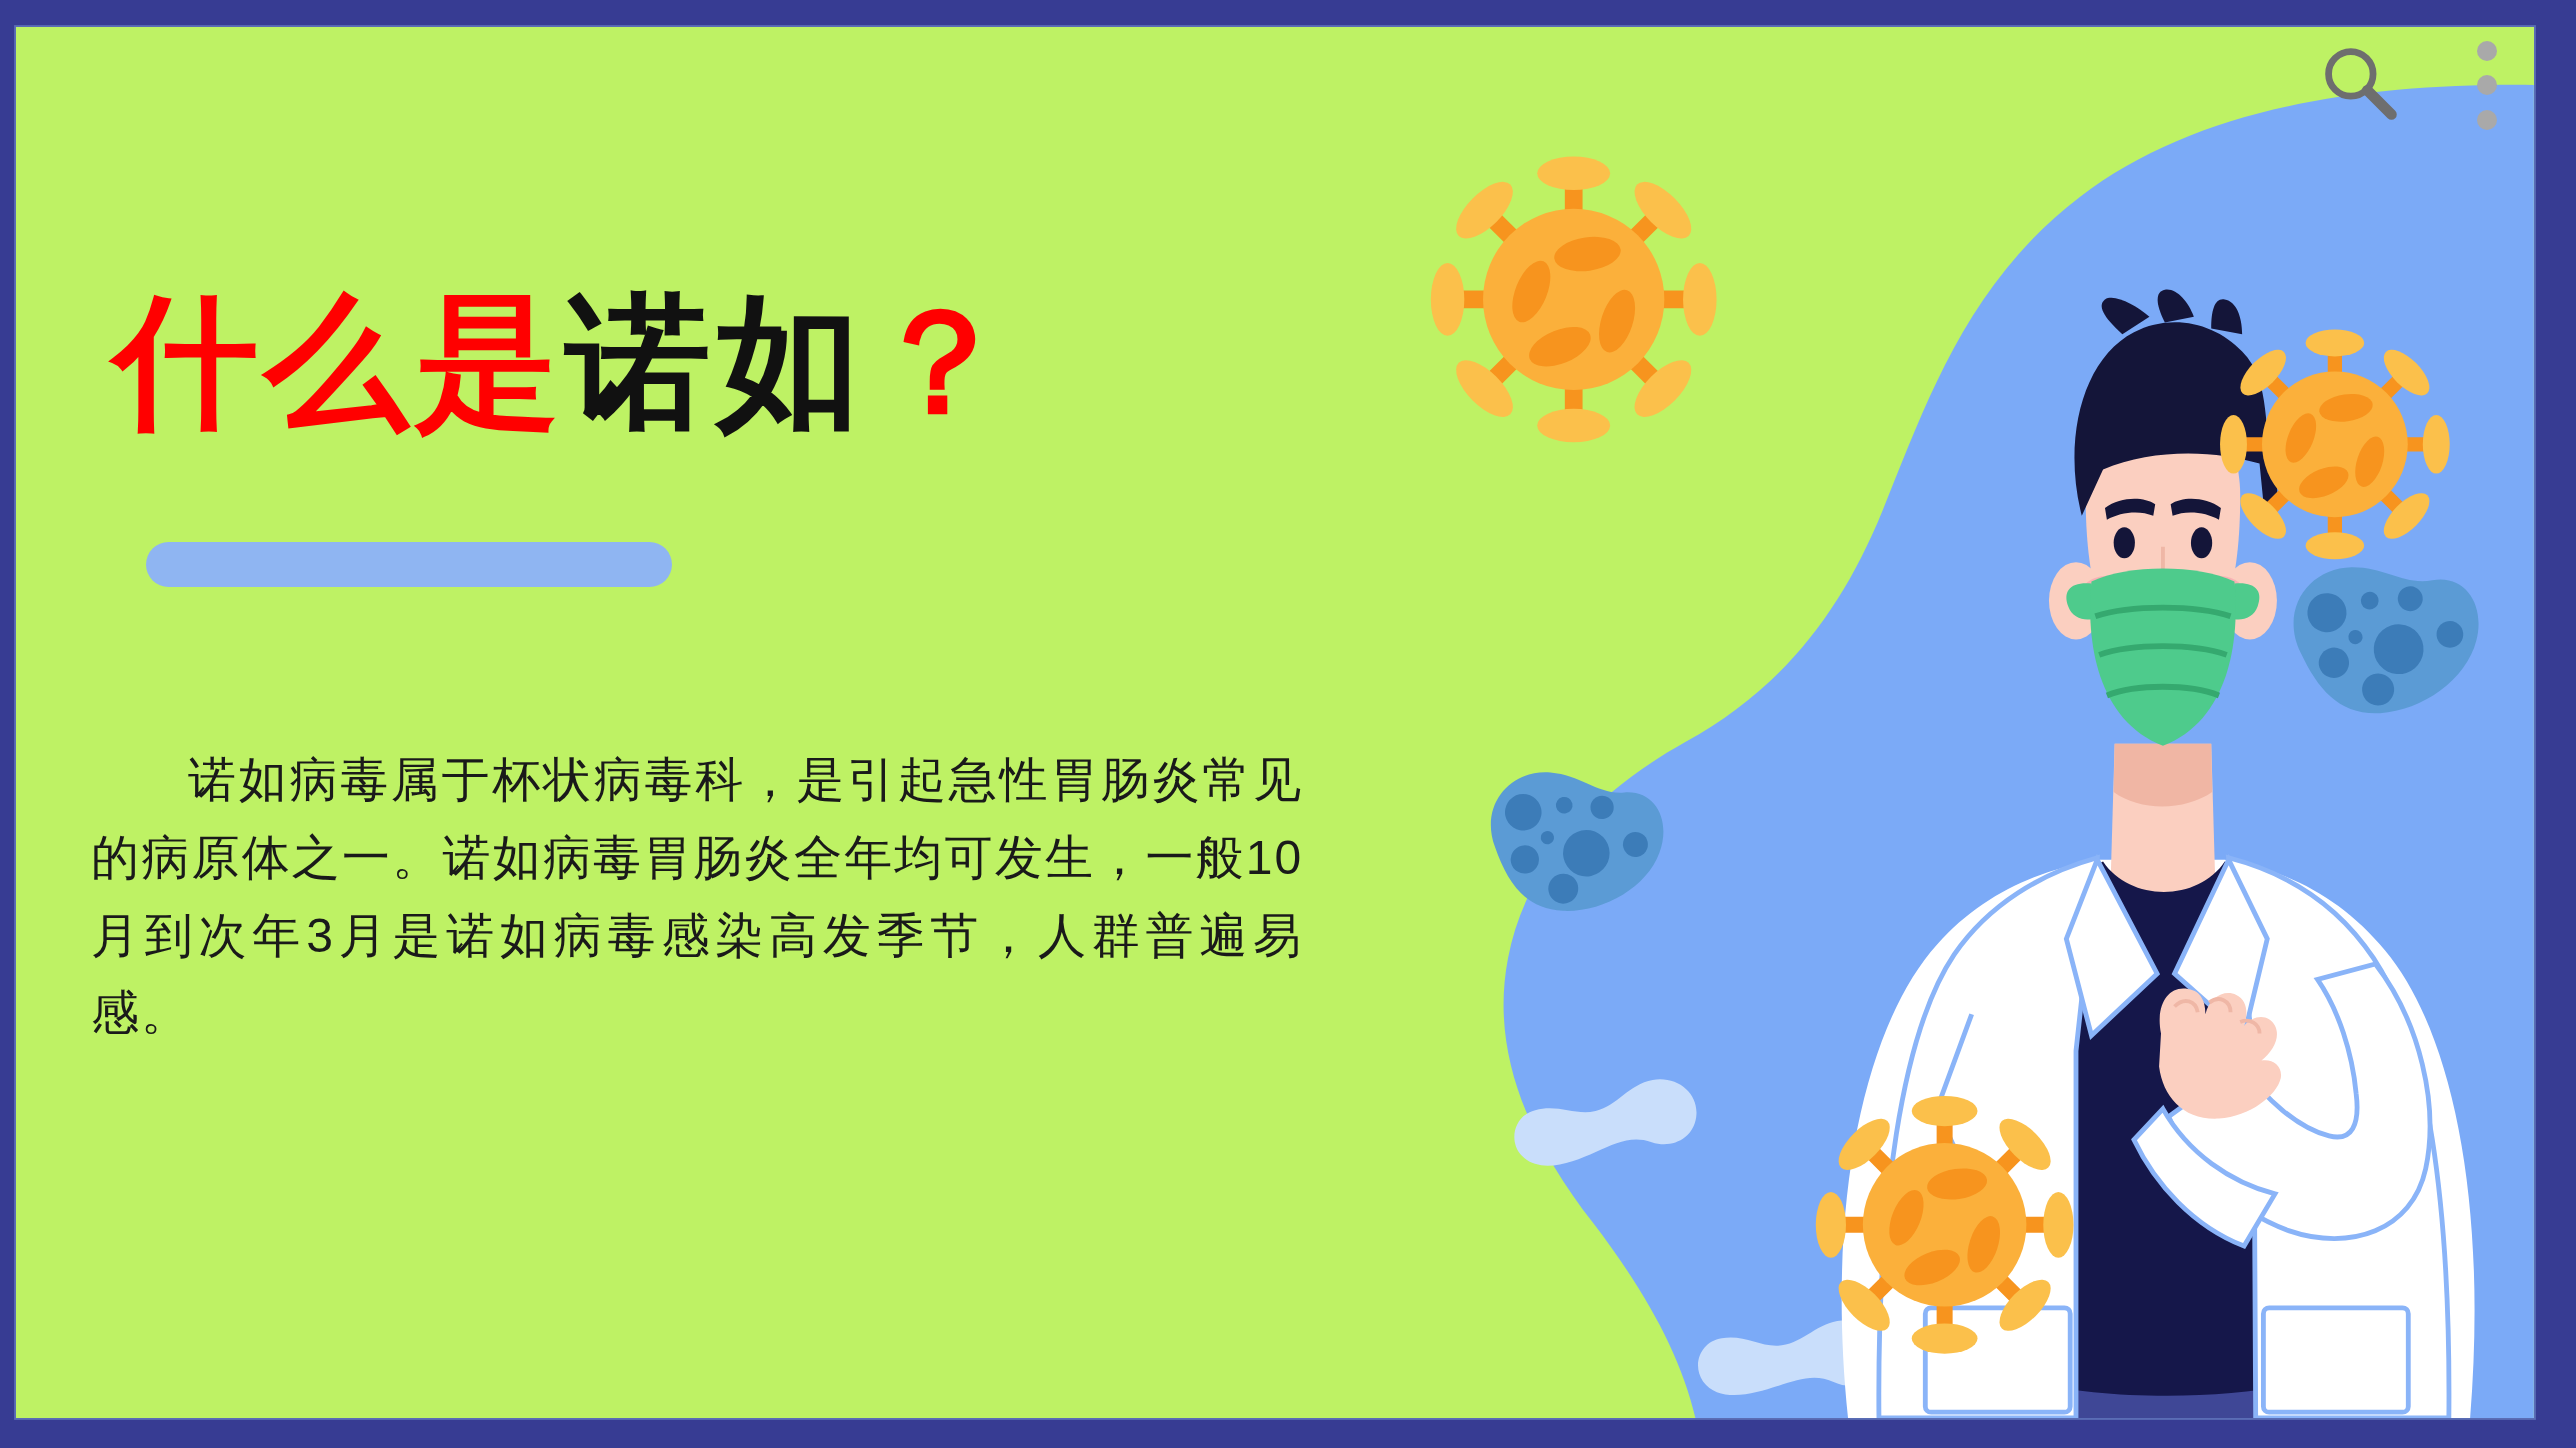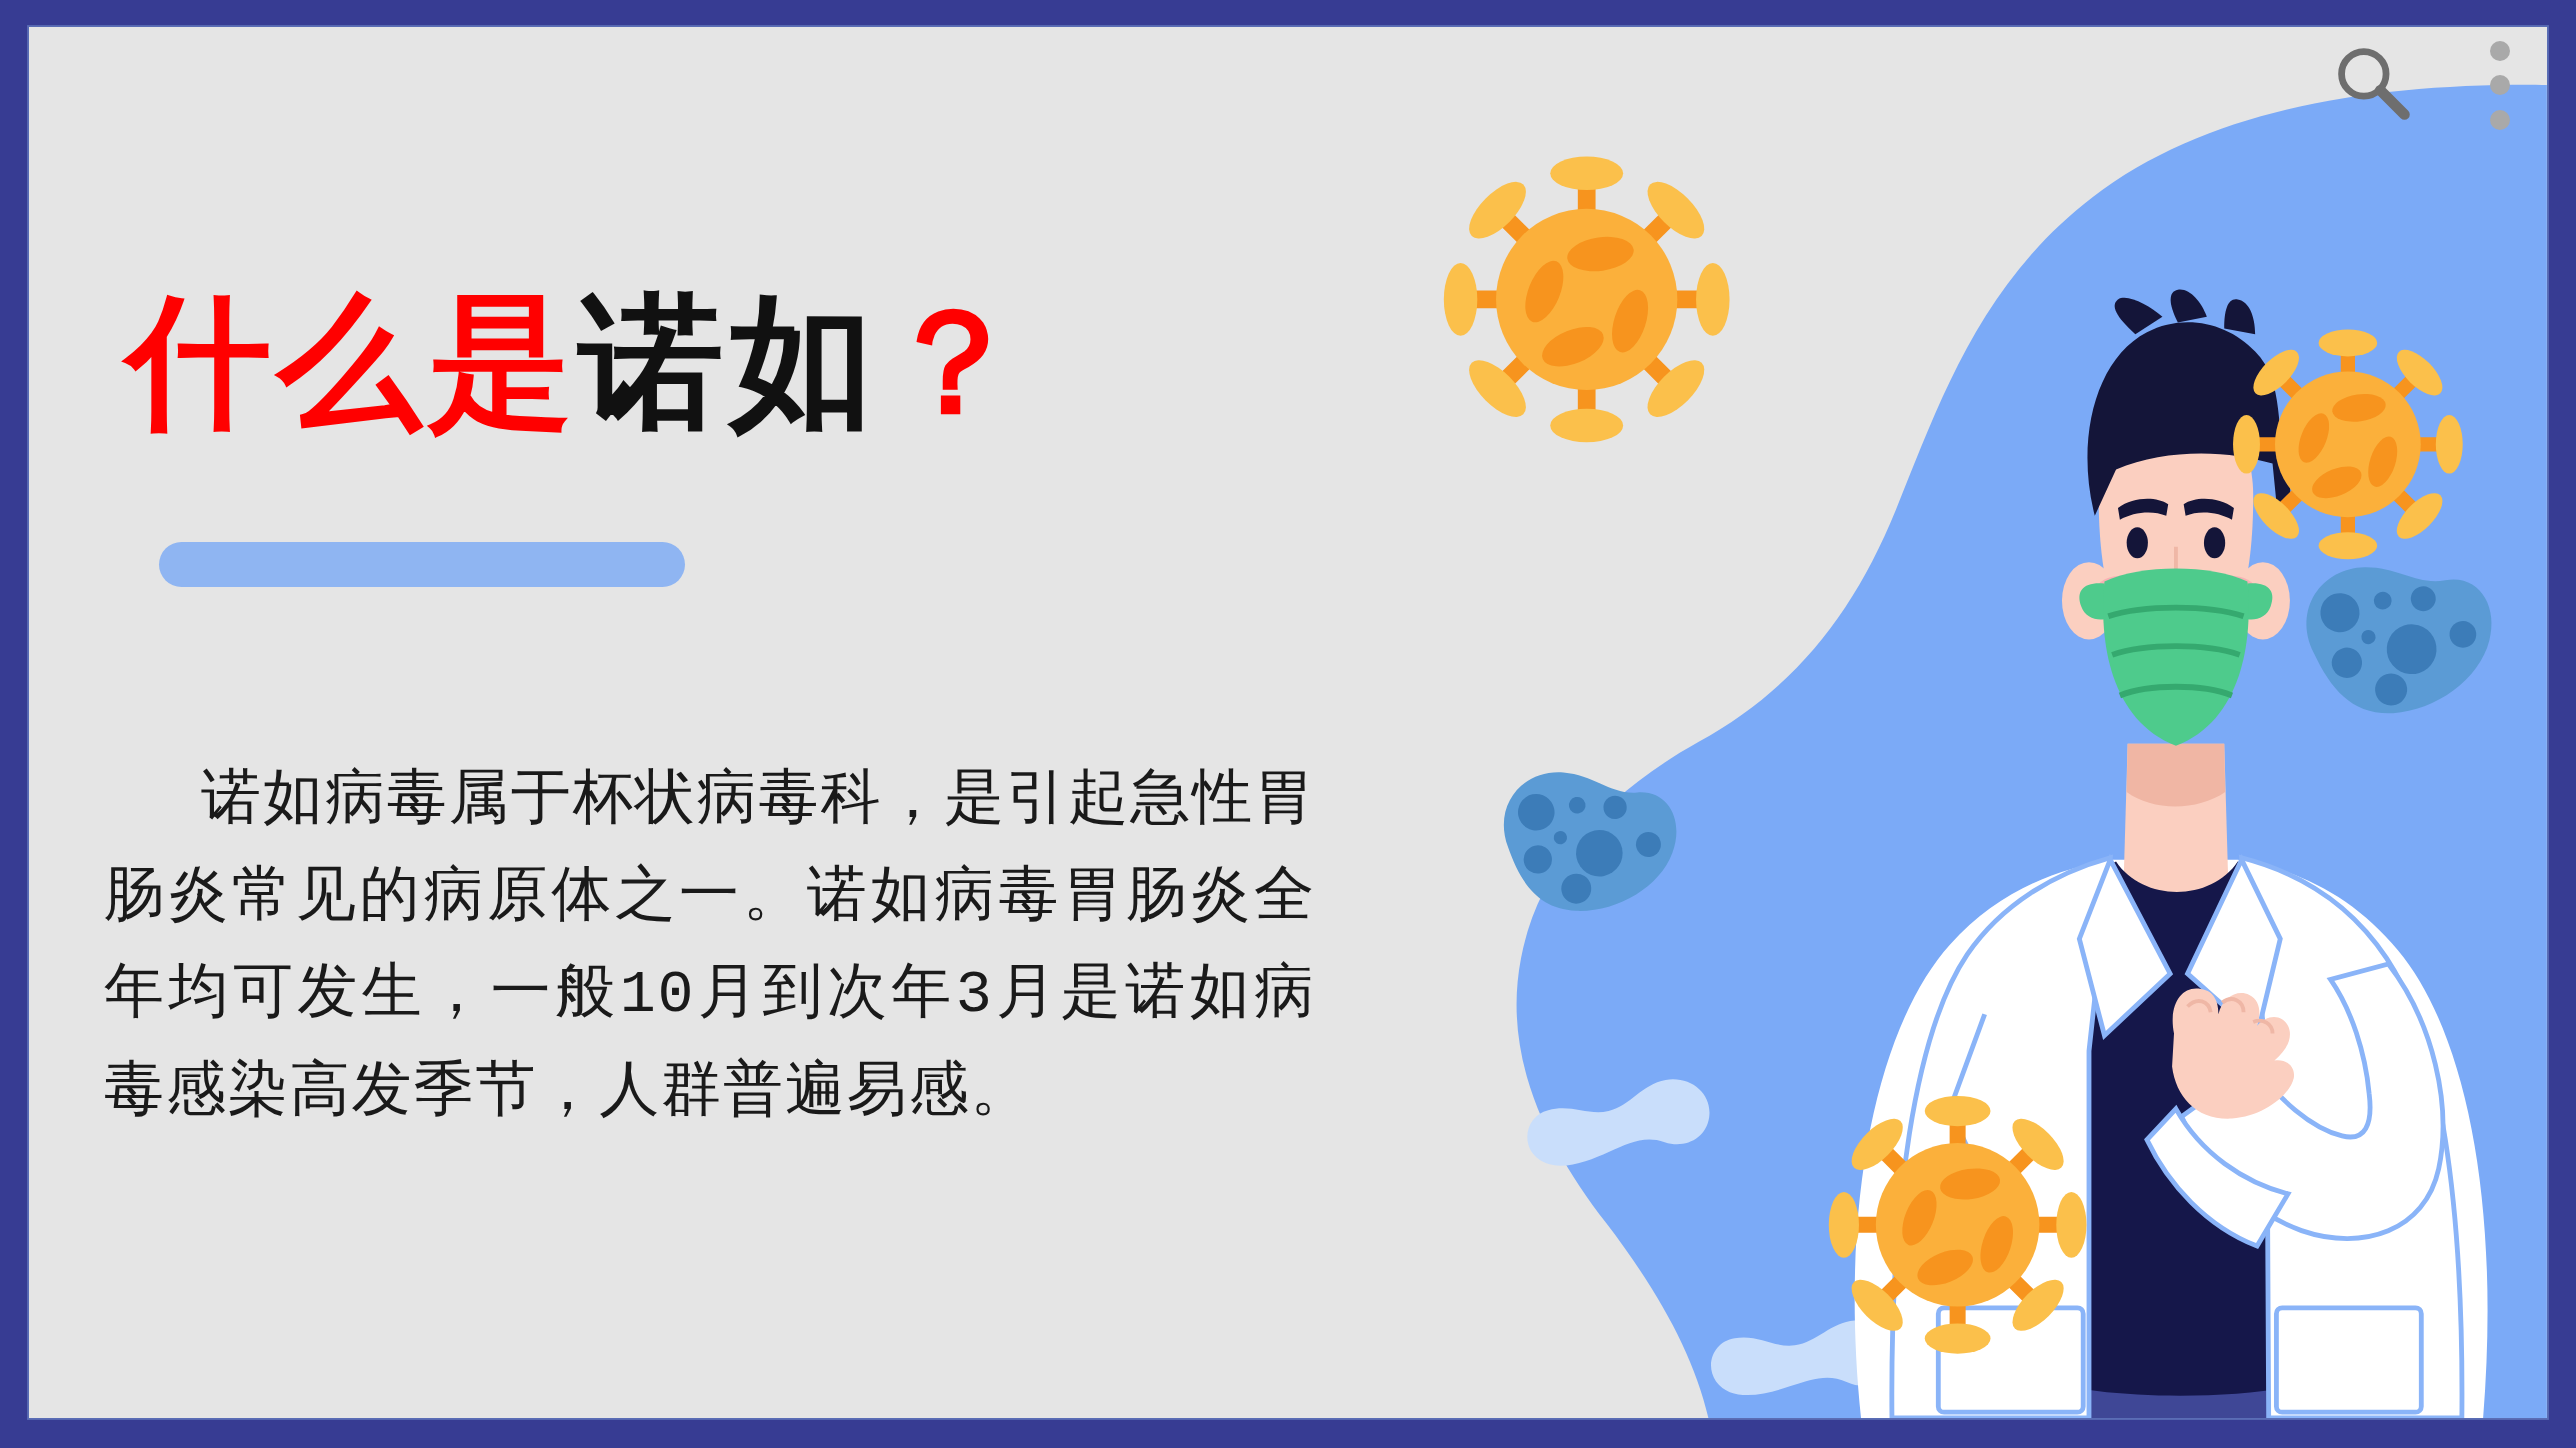--- a/index.html
+++ b/index.html
@@ -16,25 +16,25 @@
     width: 2576px;
     height: 1449px;
     background: #373C93;
     overflow: hidden;
     box-sizing: border-box;
   }
 
   
   #canvas {
     position: absolute;
-    left: 29px;
+    left: 16px;
     top: 27px;
     width: 2518px;
     height: 1391px;
-    background: #e5e5e5;
+    background: #bef264;
     overflow: hidden;
     box-shadow: 0 0 0 1.9px rgba(120,150,210,0.55);
   }
 
   
   #topbar {
     position: absolute;
     right: 33px;
     top: 9.7px;
     display: flex;
@@ -94,22 +94,22 @@
     border-radius: 23px;
     background: #8FB5F2;
     z-index: 20;
   }
 
   #body-text {
     position: absolute;
     left: 75px;
     top: 666px;
     width: 1212px;
-    font-family: Liberation Mono, monospace;
-    font-size: 60px;
+    font-family: Liberation Sans, sans-serif;
+    font-size: 48px;
     line-height: 1.62;
     letter-spacing: 1.9px;
     color: #1a1a1a;
     text-align: justify;
     text-indent: 97px;
     z-index: 20;
   }
 </style>
 </head>
 <body>

